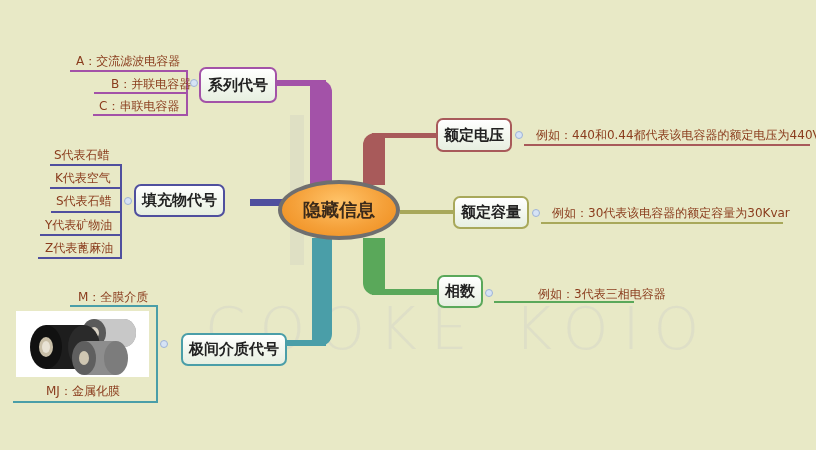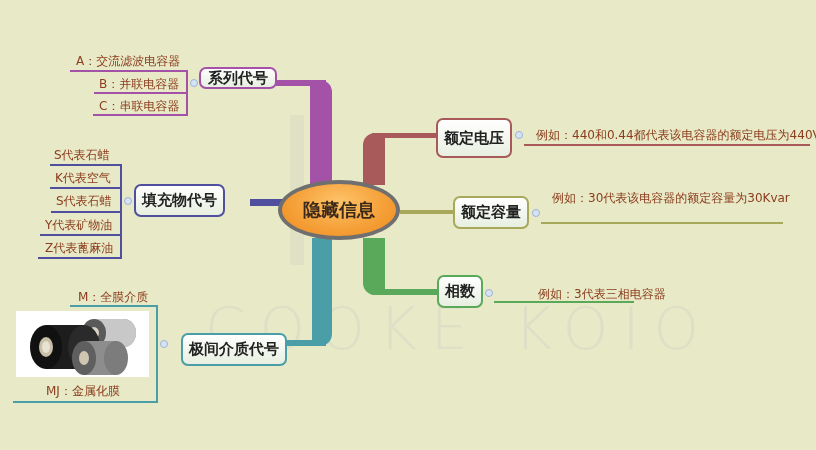--- a/index.html
+++ b/index.html
@@ -41,26 +41,26 @@
 <div class="branch" style="left:363px;top:133px;width:22px;height:52px;background:#a85a5a;border-top-left-radius:12px;"></div>
 <div class="branch" style="left:372px;top:133px;width:64px;height:5px;background:#a85a5a;"></div>
 
 <div class="branch" style="left:400px;top:210px;width:54px;height:4px;background:#a8a85a;"></div>
 
 <div class="branch" style="left:363px;top:238px;width:22px;height:57px;background:#5aa85a;border-bottom-left-radius:12px;"></div>
 <div class="branch" style="left:372px;top:289px;width:66px;height:6px;background:#5aa85a;"></div>
 
 <div class="central">隐藏信息</div>
 
-<div class="topic" style="left:199px;top:67px;width:78px;height:22px;border-color:#a352a8;">系列代号</div>
+<div class="topic" style="left:199px;top:67px;width:78px;height:36px;border-color:#a352a8;">系列代号</div>
 <div class="collapse" style="left:190px;top:79px;"></div>
 <div class="vline" style="left:186px;top:70px;height:44px;background:#a352a8;"></div>
 <div class="leaf" style="left:76px;top:53px;">A：交流滤波电容器</div>
 <div class="uline" style="left:70px;top:70px;width:118px;background:#a352a8;"></div>
-<div class="leaf" style="left:99px;top:76px;">B：并联电容器</div>
+<div class="leaf" style="left:111px;top:76px;">B：并联电容器</div>
 <div class="uline" style="left:94px;top:92px;width:94px;background:#a352a8;"></div>
 <div class="leaf" style="left:99px;top:98px;">C：串联电容器</div>
 <div class="uline" style="left:93px;top:114px;width:95px;background:#a352a8;"></div>
 
 <div class="topic" style="left:134px;top:184px;width:91px;height:33px;border-color:#4f4f9e;">填充物代号</div>
 <div class="collapse" style="left:124px;top:197px;"></div>
 <div class="vline" style="left:120px;top:164px;height:95px;background:#4f4f9e;"></div>
 <div class="leaf" style="left:54px;top:147px;">S代表石蜡</div>
 <div class="uline" style="left:50px;top:164px;width:72px;background:#4f4f9e;"></div>
 <div class="leaf" style="left:55px;top:170px;">K代表空气</div>
@@ -94,26 +94,26 @@
 
     <path d="M68 30 L100 30 L100 64 L68 64 Z" fill="#8d8d8d"></path>
     <ellipse cx="100" cy="47" rx="12" ry="17" fill="#7c7c7c"></ellipse>
     <ellipse cx="68" cy="47" rx="12" ry="17" fill="#5f5f5f"></ellipse>
     <ellipse cx="68" cy="47" rx="5" ry="7" fill="#cfc6b2"></ellipse>
   </svg>
 </div>
 <div class="leaf" style="left:46px;top:383px;">MJ：金属化膜</div>
 <div class="uline" style="left:13px;top:401px;width:145px;background:#4a9ea8;"></div>
 
-<div class="topic" style="left:436px;top:118px;width:76px;height:40px;border-color:#a85a5a;">额定电压</div>
+<div class="topic" style="left:436px;top:118px;width:76px;height:34px;border-color:#a85a5a;">额定电压</div>
 <div class="collapse" style="left:515px;top:131px;"></div>
 <div class="leaf" style="left:536px;top:127px;">例如：440和0.44都代表该电容器的额定电压为440V</div>
 <div class="uline" style="left:524px;top:144px;width:286px;background:#a85a5a;"></div>
 
 <div class="topic" style="left:453px;top:196px;width:76px;height:33px;border-color:#a8a85a;">额定容量</div>
 <div class="collapse" style="left:532px;top:209px;"></div>
-<div class="leaf" style="left:552px;top:190px;">例如：30代表该电容器的额定容量为30Kvar</div>
+<div class="leaf" style="left:552px;top:205px;">例如：30代表该电容器的额定容量为30Kvar</div>
 <div class="uline" style="left:541px;top:222px;width:242px;background:#a8a85a;"></div>
 
 <div class="topic" style="left:437px;top:275px;width:46px;height:33px;border-color:#5aa85a;">相数</div>
 <div class="collapse" style="left:485px;top:289px;"></div>
 <div class="leaf" style="left:506px;top:286px;margin-left:32px;">例如：3代表三相电容器</div>
 <div class="uline" style="left:494px;top:301px;width:140px;background:#5aa85a;"></div>
 
 </body></html>

